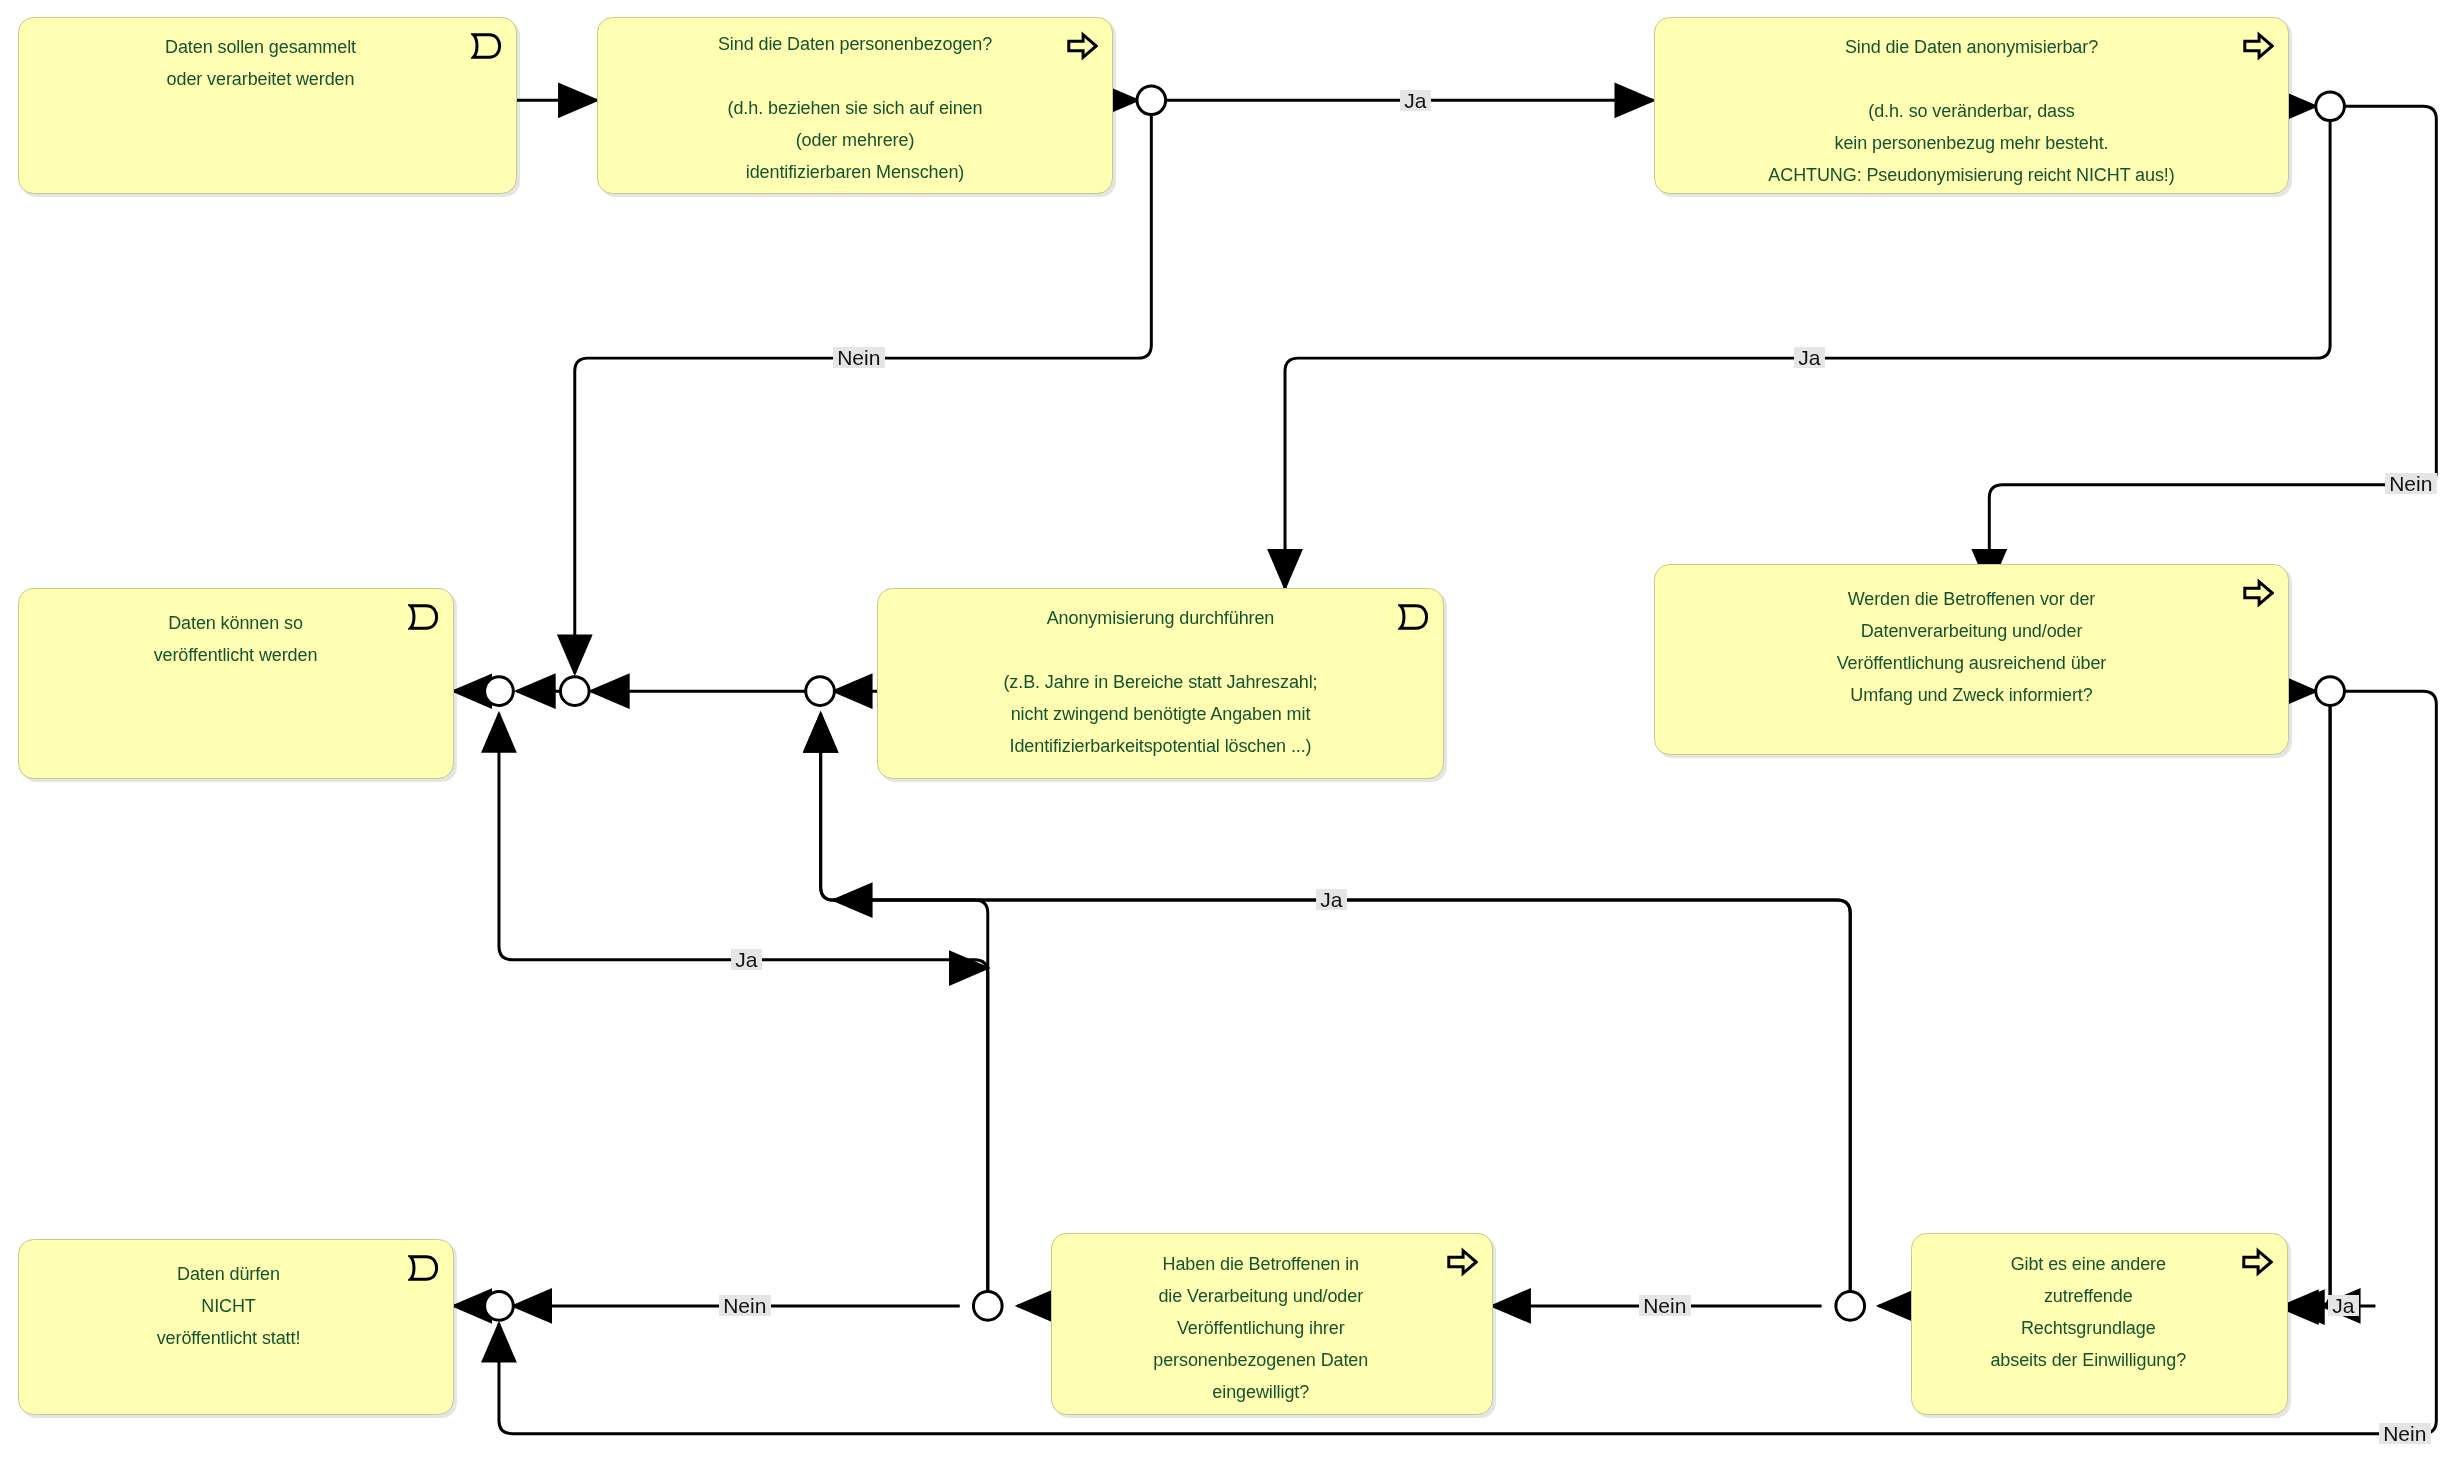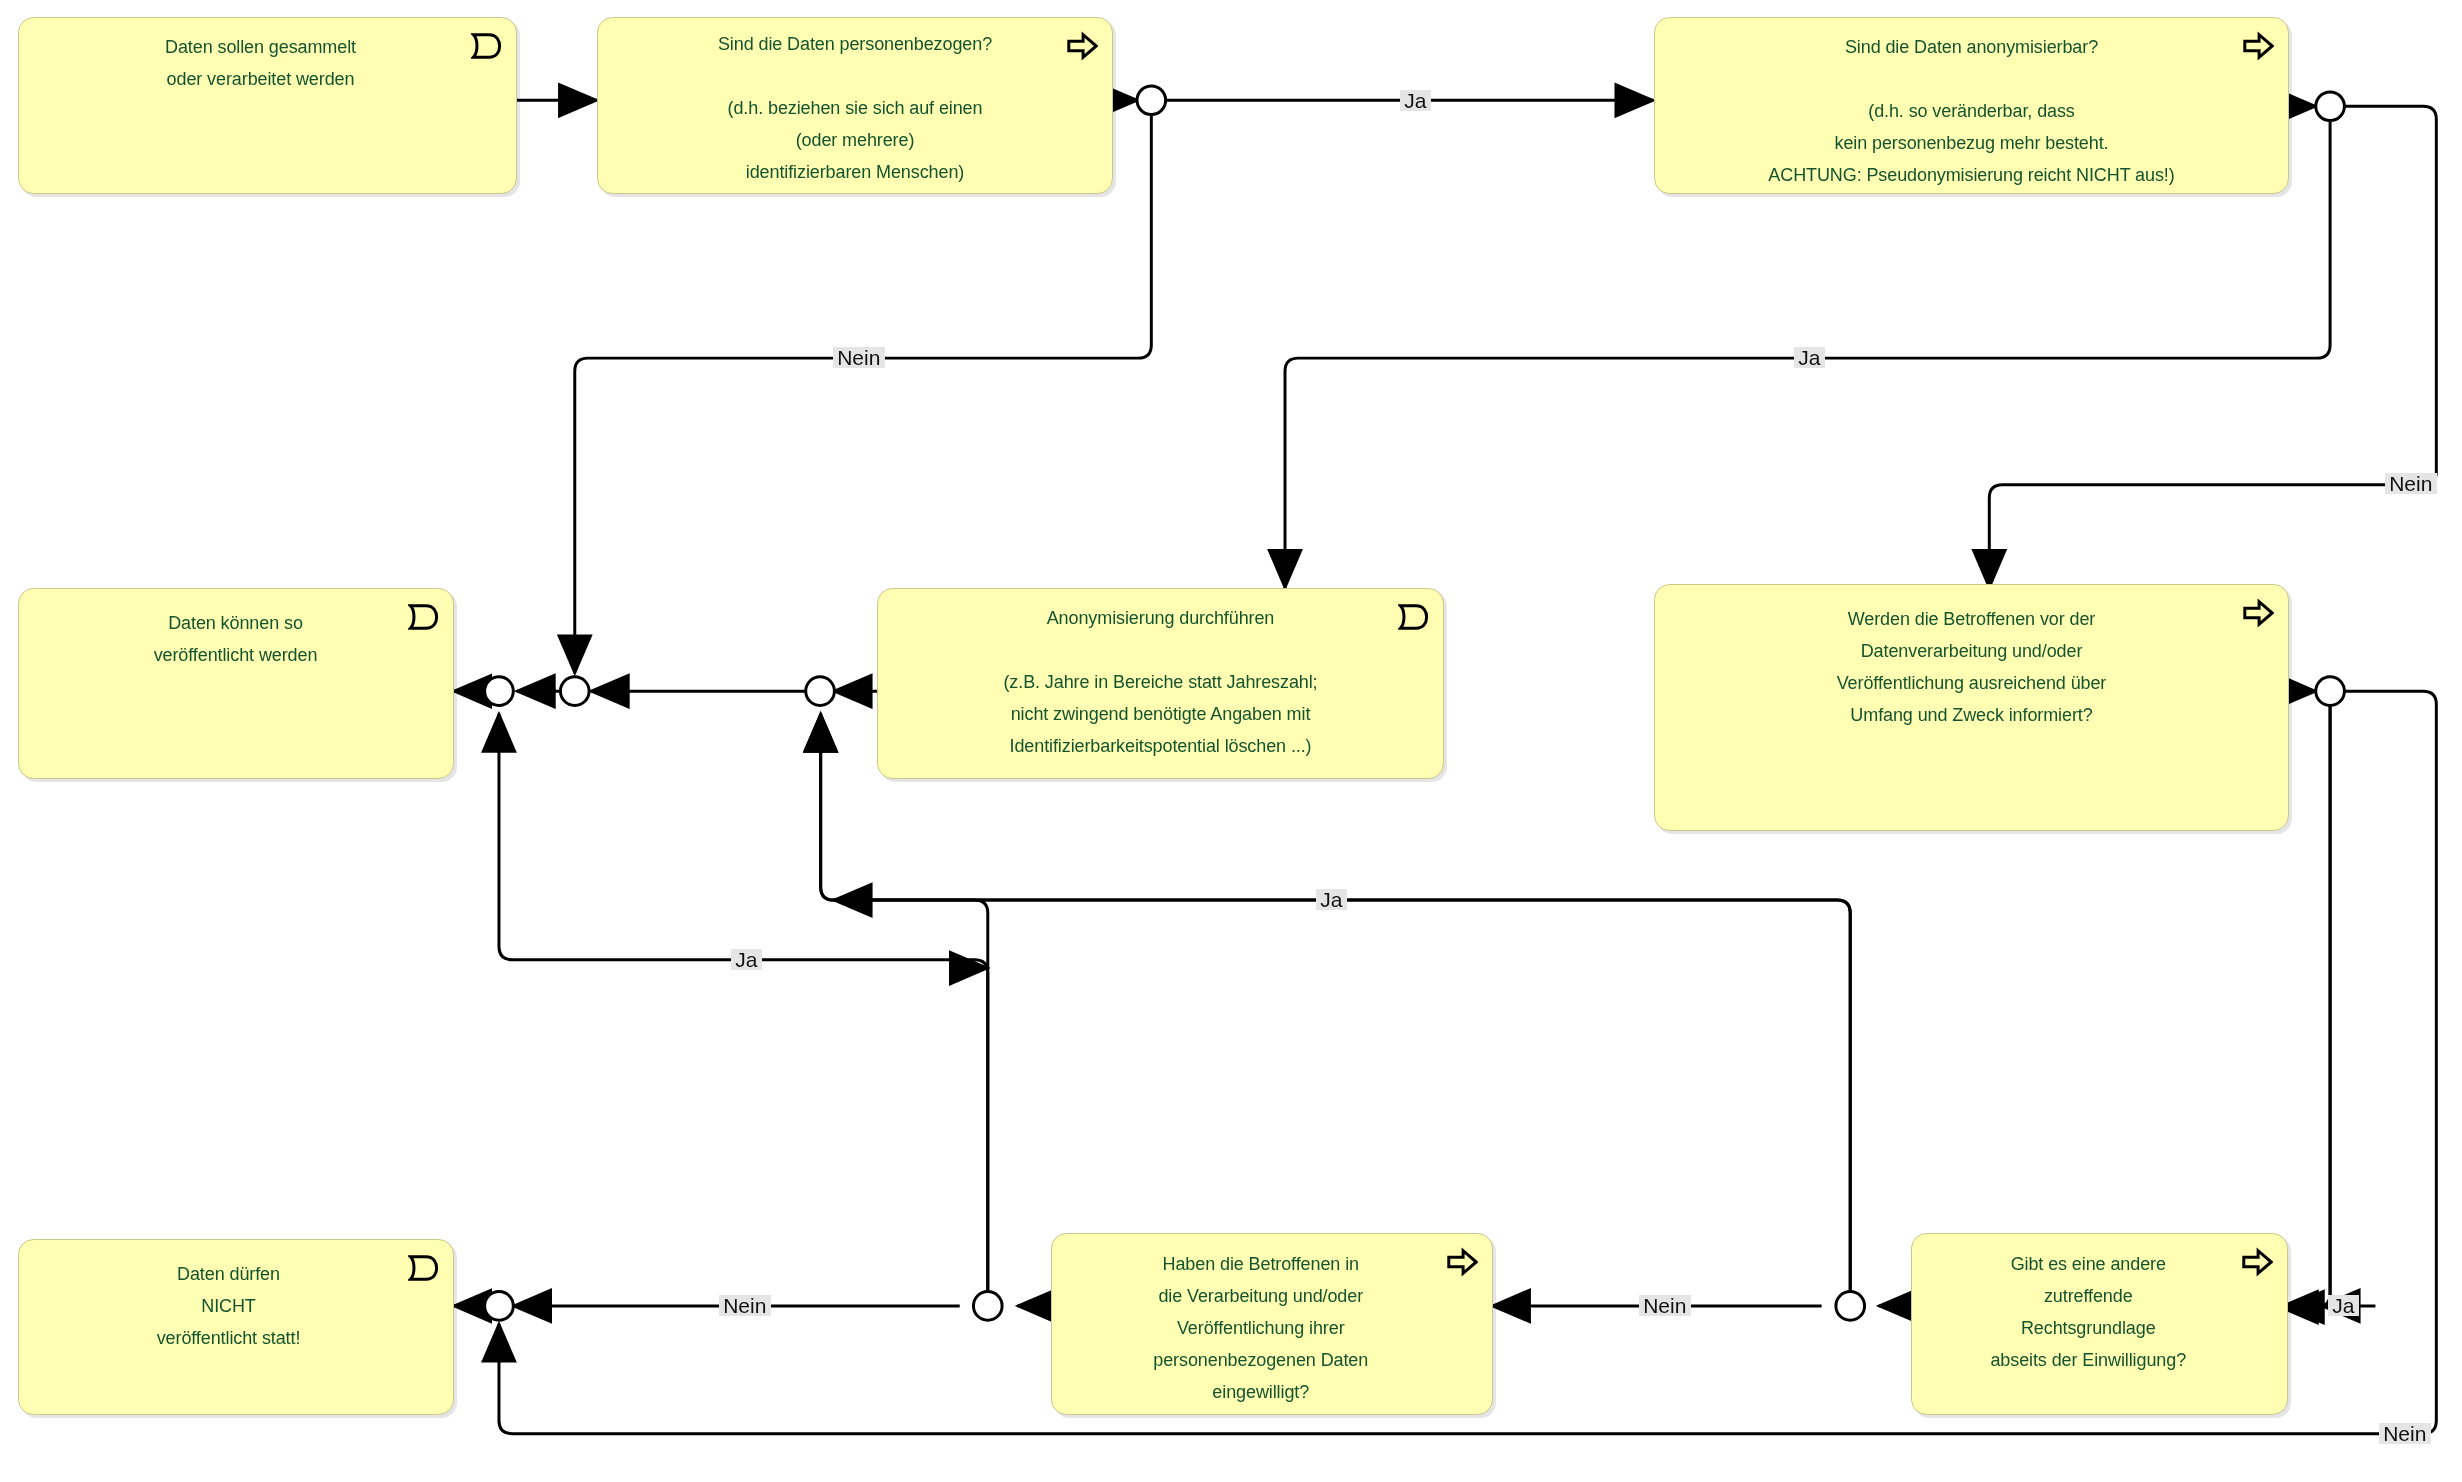--- a/index.html
+++ b/index.html
@@ -167,21 +167,21 @@
     <div class="txt" style="top:13px;padding:0 12px;">Anonymisierung durchführen
 
 (z.B. Jahre in Bereiche statt Jahreszahl;
 nicht zwingend benötigte Angaben mit
 Identifizierbarkeitspotential löschen ...)</div>
     <svg class="corner-icon" viewBox="0 0 52 50">
       <path d="M4,6 L30,6 C44,6 48,17 48,25 C48,33 44,44 30,44 L4,44 C12,36 12,14 4,6 Z" fill="none" stroke="#000000" stroke-width="5"></path>
     </svg>
   </div>
 
-  <div class="node" style="left:1654px;top:584px;width:635px;height:247px;text-decoration:underline;">
+  <div class="node" style="left:1654px;top:564px;width:635px;height:191px;text-decoration:underline;">
     <div class="txt" style="top:18px;padding:0 12px;">Werden die Betroffenen vor der
 Datenverarbeitung und/oder
 Veröffentlichung ausreichend über
 Umfang und Zweck  informiert?</div>
     <svg class="corner-icon" viewBox="0 0 52 50">
       <path d="M3,17 L27,17 L27,6 L49,25 L27,44 L27,33 L3,33 Z" fill="none" stroke="#000000" stroke-width="5" stroke-linejoin="miter"></path>
     </svg>
   </div>
 
   <div class="node" style="left:18px;top:1239px;width:436px;height:176px;">

